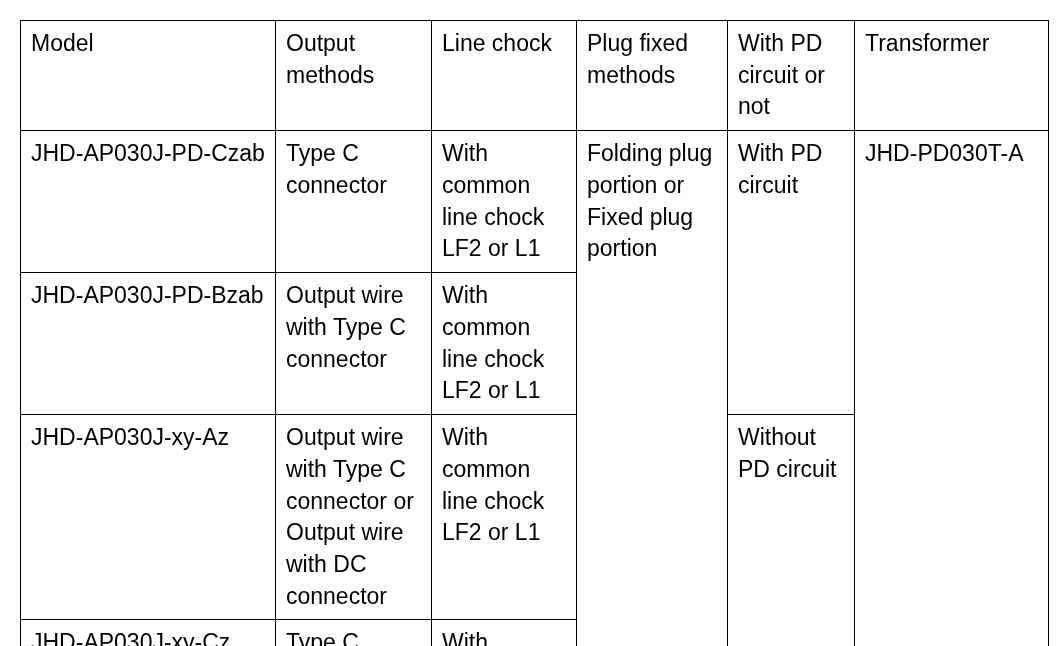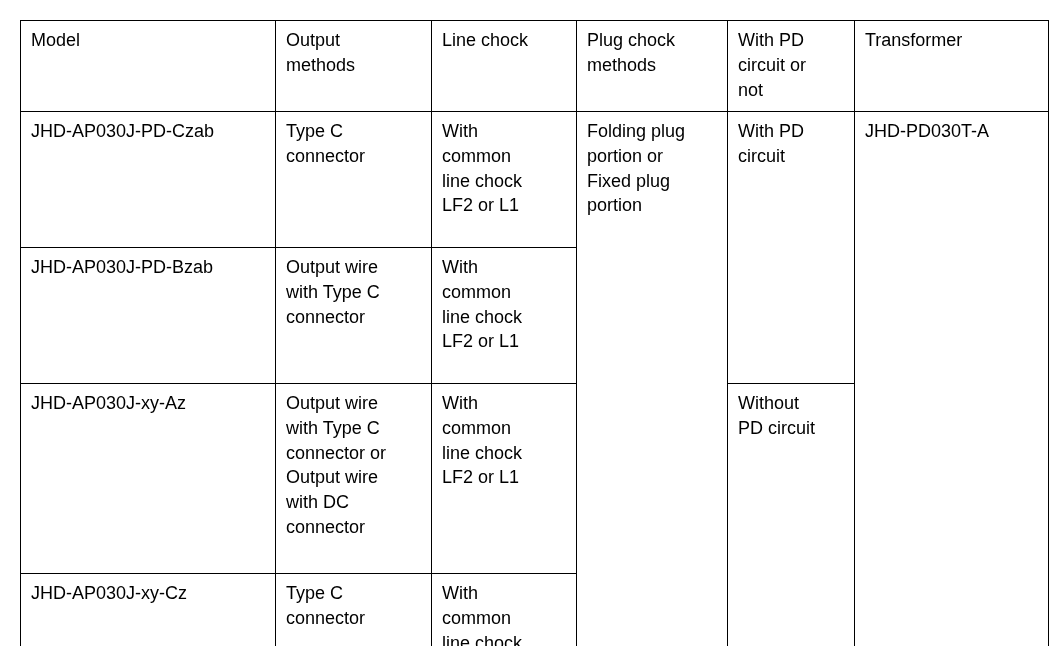--- a/index.html
+++ b/index.html
@@ -27,21 +27,21 @@
     top: 20px;
     width: 1028px;
     border-collapse: collapse;
     table-layout: fixed;
     background: #ffffff;
   }
   table.spec-table td {
     border: 1px solid #000000;
     vertical-align: top;
     padding: 7px 9px 7px 10px;
-    font-size: 18px;
+    font-size: 23px;
     line-height: 1.38;
     font-family: "Liberation Sans", sans-serif;
     color: #000000;
     font-weight: normal;
     white-space: pre-line;
     word-wrap: break-word;
   }
   
   col.c-model       { width: 255px; }
   col.c-output      { width: 156px; }
@@ -73,21 +73,21 @@
       <col class="c-pd">
       <col class="c-transformer">
     </colgroup>
     <tbody>
 
       <tr class="header-row">
         <td>Model</td>
         <td>Output
 methods</td>
         <td>Line chock</td>
-        <td>Plug chock
+        <td>Plug fixed
 methods</td>
         <td>With PD
 circuit or
 not</td>
         <td>Transformer</td>
       </tr>
 
       <tr class="row-1">
         <td>JHD-AP030J-PD-Czab</td>
         <td>Type C

